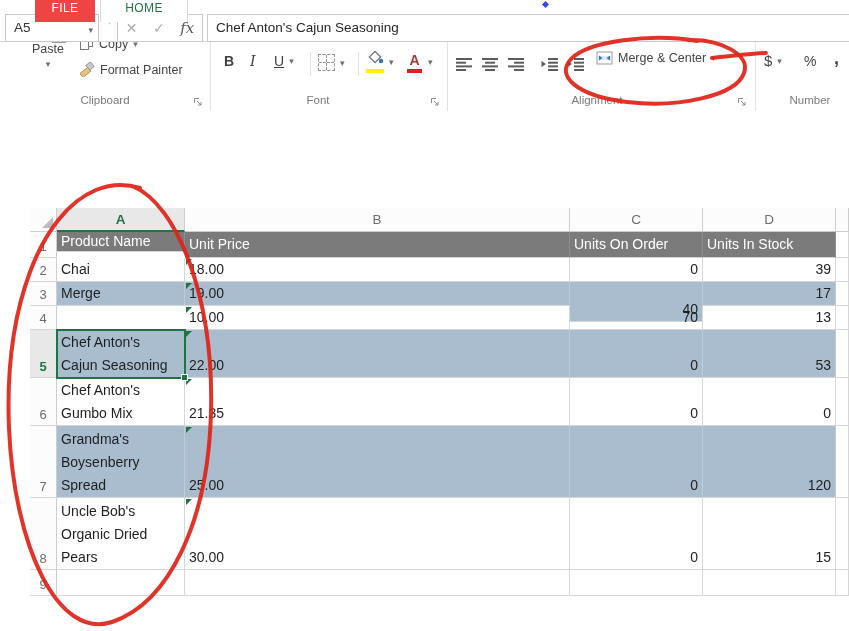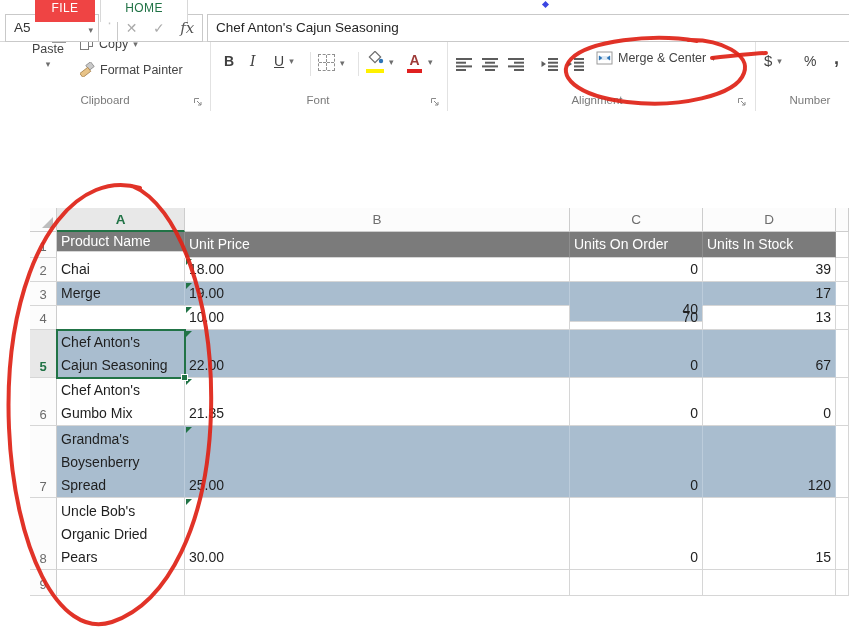--- a/index.html
+++ b/index.html
@@ -425,21 +425,21 @@
       <span>Chef Anton's Cajun Seasoning</span>
     </div>
     <div class="cell bluecell" style="left: 155px; top: 122px; width: 385px; height: 48px;">
       <span>22.00</span>
     </div>
     <div class="tri" style="left: 156px; top: 123px;"></div>
     <div class="cell bluecell right" style="left: 540px; top: 122px; width: 133px; height: 48px;">
       <span>0</span>
     </div>
     <div class="cell bluecell right" style="left: 673px; top: 122px; width: 133px; height: 48px;">
-      <span>67</span>
+      <span>53</span>
     </div>
     <div class="cell" style="left: 806px; top: 122px; width: 13px; height: 48px;"></div>
     <div id="selbox" style="left: 26px; top: 121px; width: 130px; height: 50px;"></div>
     <div id="fillhandle" style="left: 151px; top: 166px;"></div>
     <div class="rowhdr" style="left: 0px; top: 170px; width: 27px; height: 48px;">6</div>
     <div class="cell" style="left: 27px; top: 170px; width: 128px; height: 48px;">
       <span>Chef Anton's Gumbo Mix</span>
     </div>
     <div class="cell" style="left: 155px; top: 170px; width: 385px; height: 48px;">
       <span>21.35</span>

